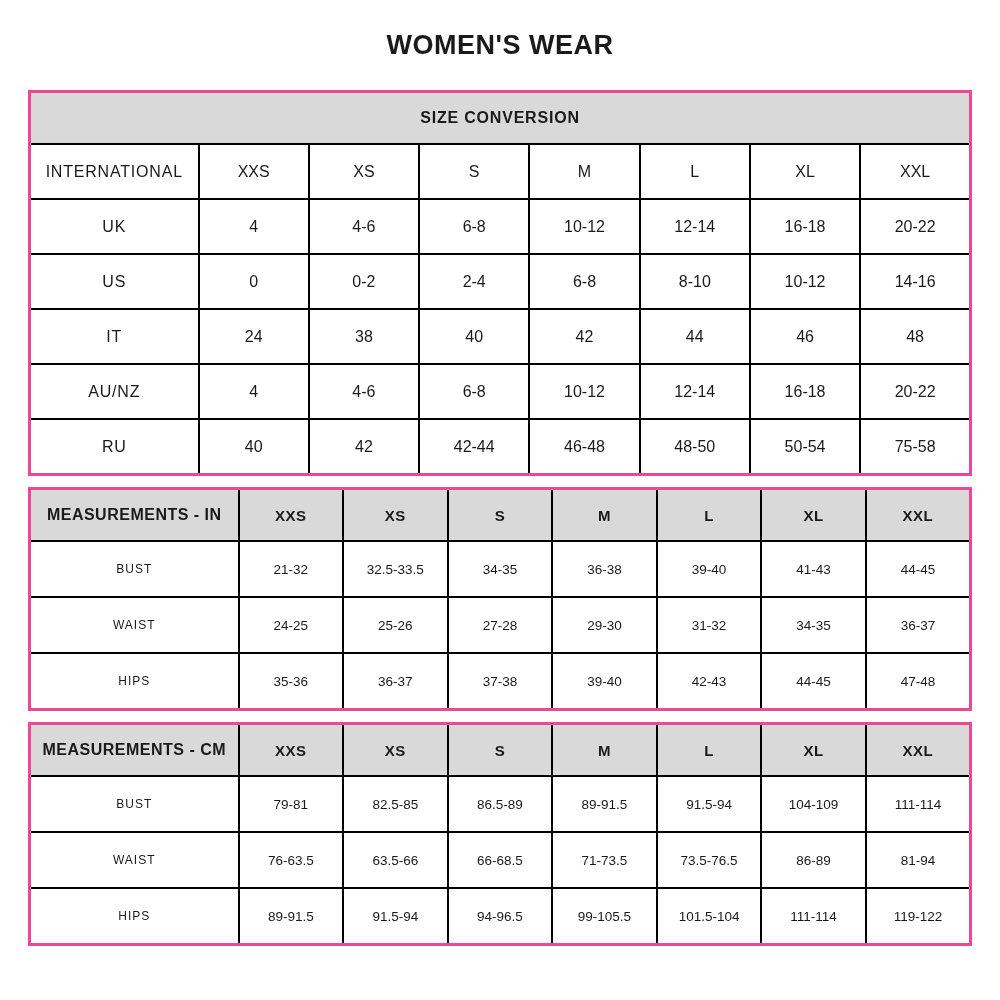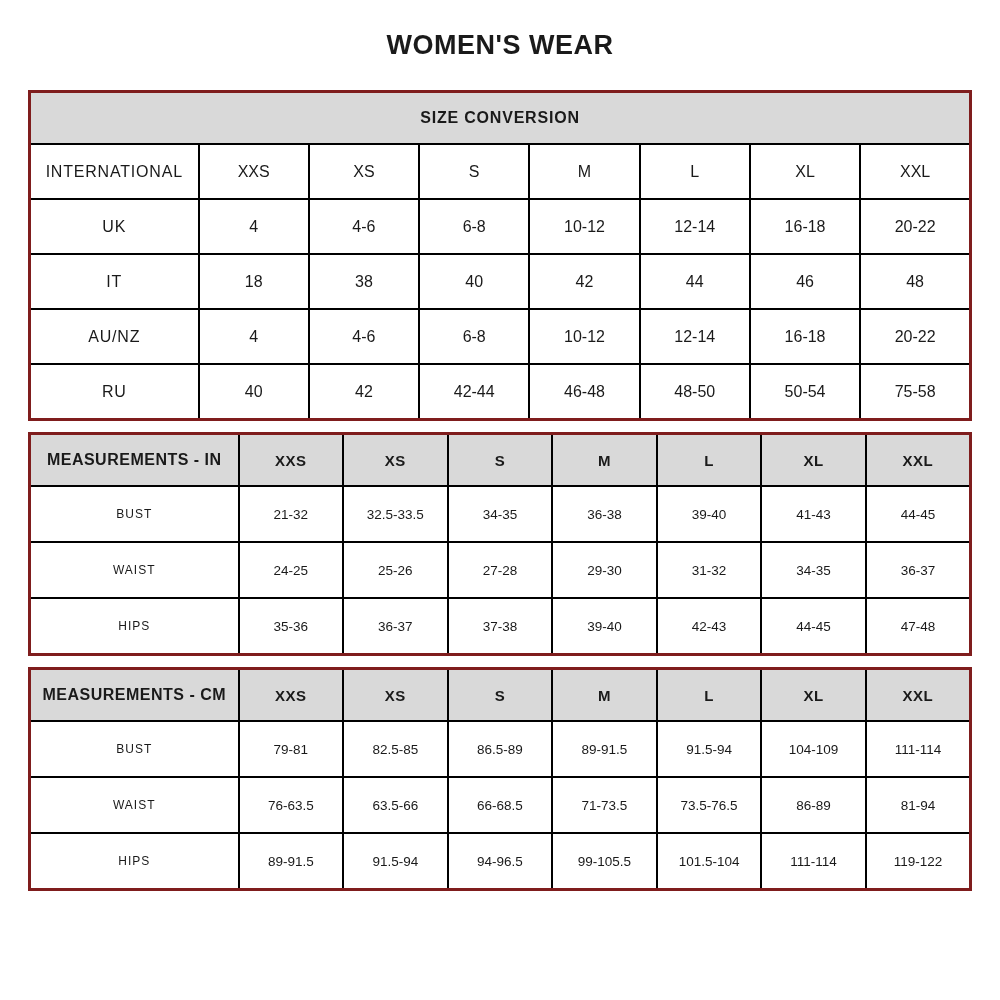--- a/index.html
+++ b/index.html
@@ -21,21 +21,21 @@
     font-weight: bold;
     letter-spacing: 0.5px;
     color: #1a1a1a;
   }
 
   table {
     width: 944px;
     border-collapse: collapse;
     table-layout: fixed;
   }
-  .tbl { border: 3px solid #7f1d1d; }
+  .tbl { border: 3px solid #ec4899; }
   th, td {
     border: 2px solid #000;
     text-align: center;
     vertical-align: middle;
     padding: 0;
     overflow: hidden;
   }
 
   
   .tbl-conversion thead th {
@@ -104,22 +104,32 @@
           <td class="row-label">UK</td>
           <td>4</td>
           <td>4-6</td>
           <td>6-8</td>
           <td>10-12</td>
           <td>12-14</td>
           <td>16-18</td>
           <td>20-22</td>
         </tr>
         <tr>
+          <td class="row-label">US</td>
+          <td>0</td>
+          <td>0-2</td>
+          <td>2-4</td>
+          <td>6-8</td>
+          <td>8-10</td>
+          <td>10-12</td>
+          <td>14-16</td>
+        </tr>
+        <tr>
           <td class="row-label">IT</td>
-          <td>18</td>
+          <td>24</td>
           <td>38</td>
           <td>40</td>
           <td>42</td>
           <td>44</td>
           <td>46</td>
           <td>48</td>
         </tr>
         <tr>
           <td class="row-label">AU/NZ</td>
           <td>4</td>

